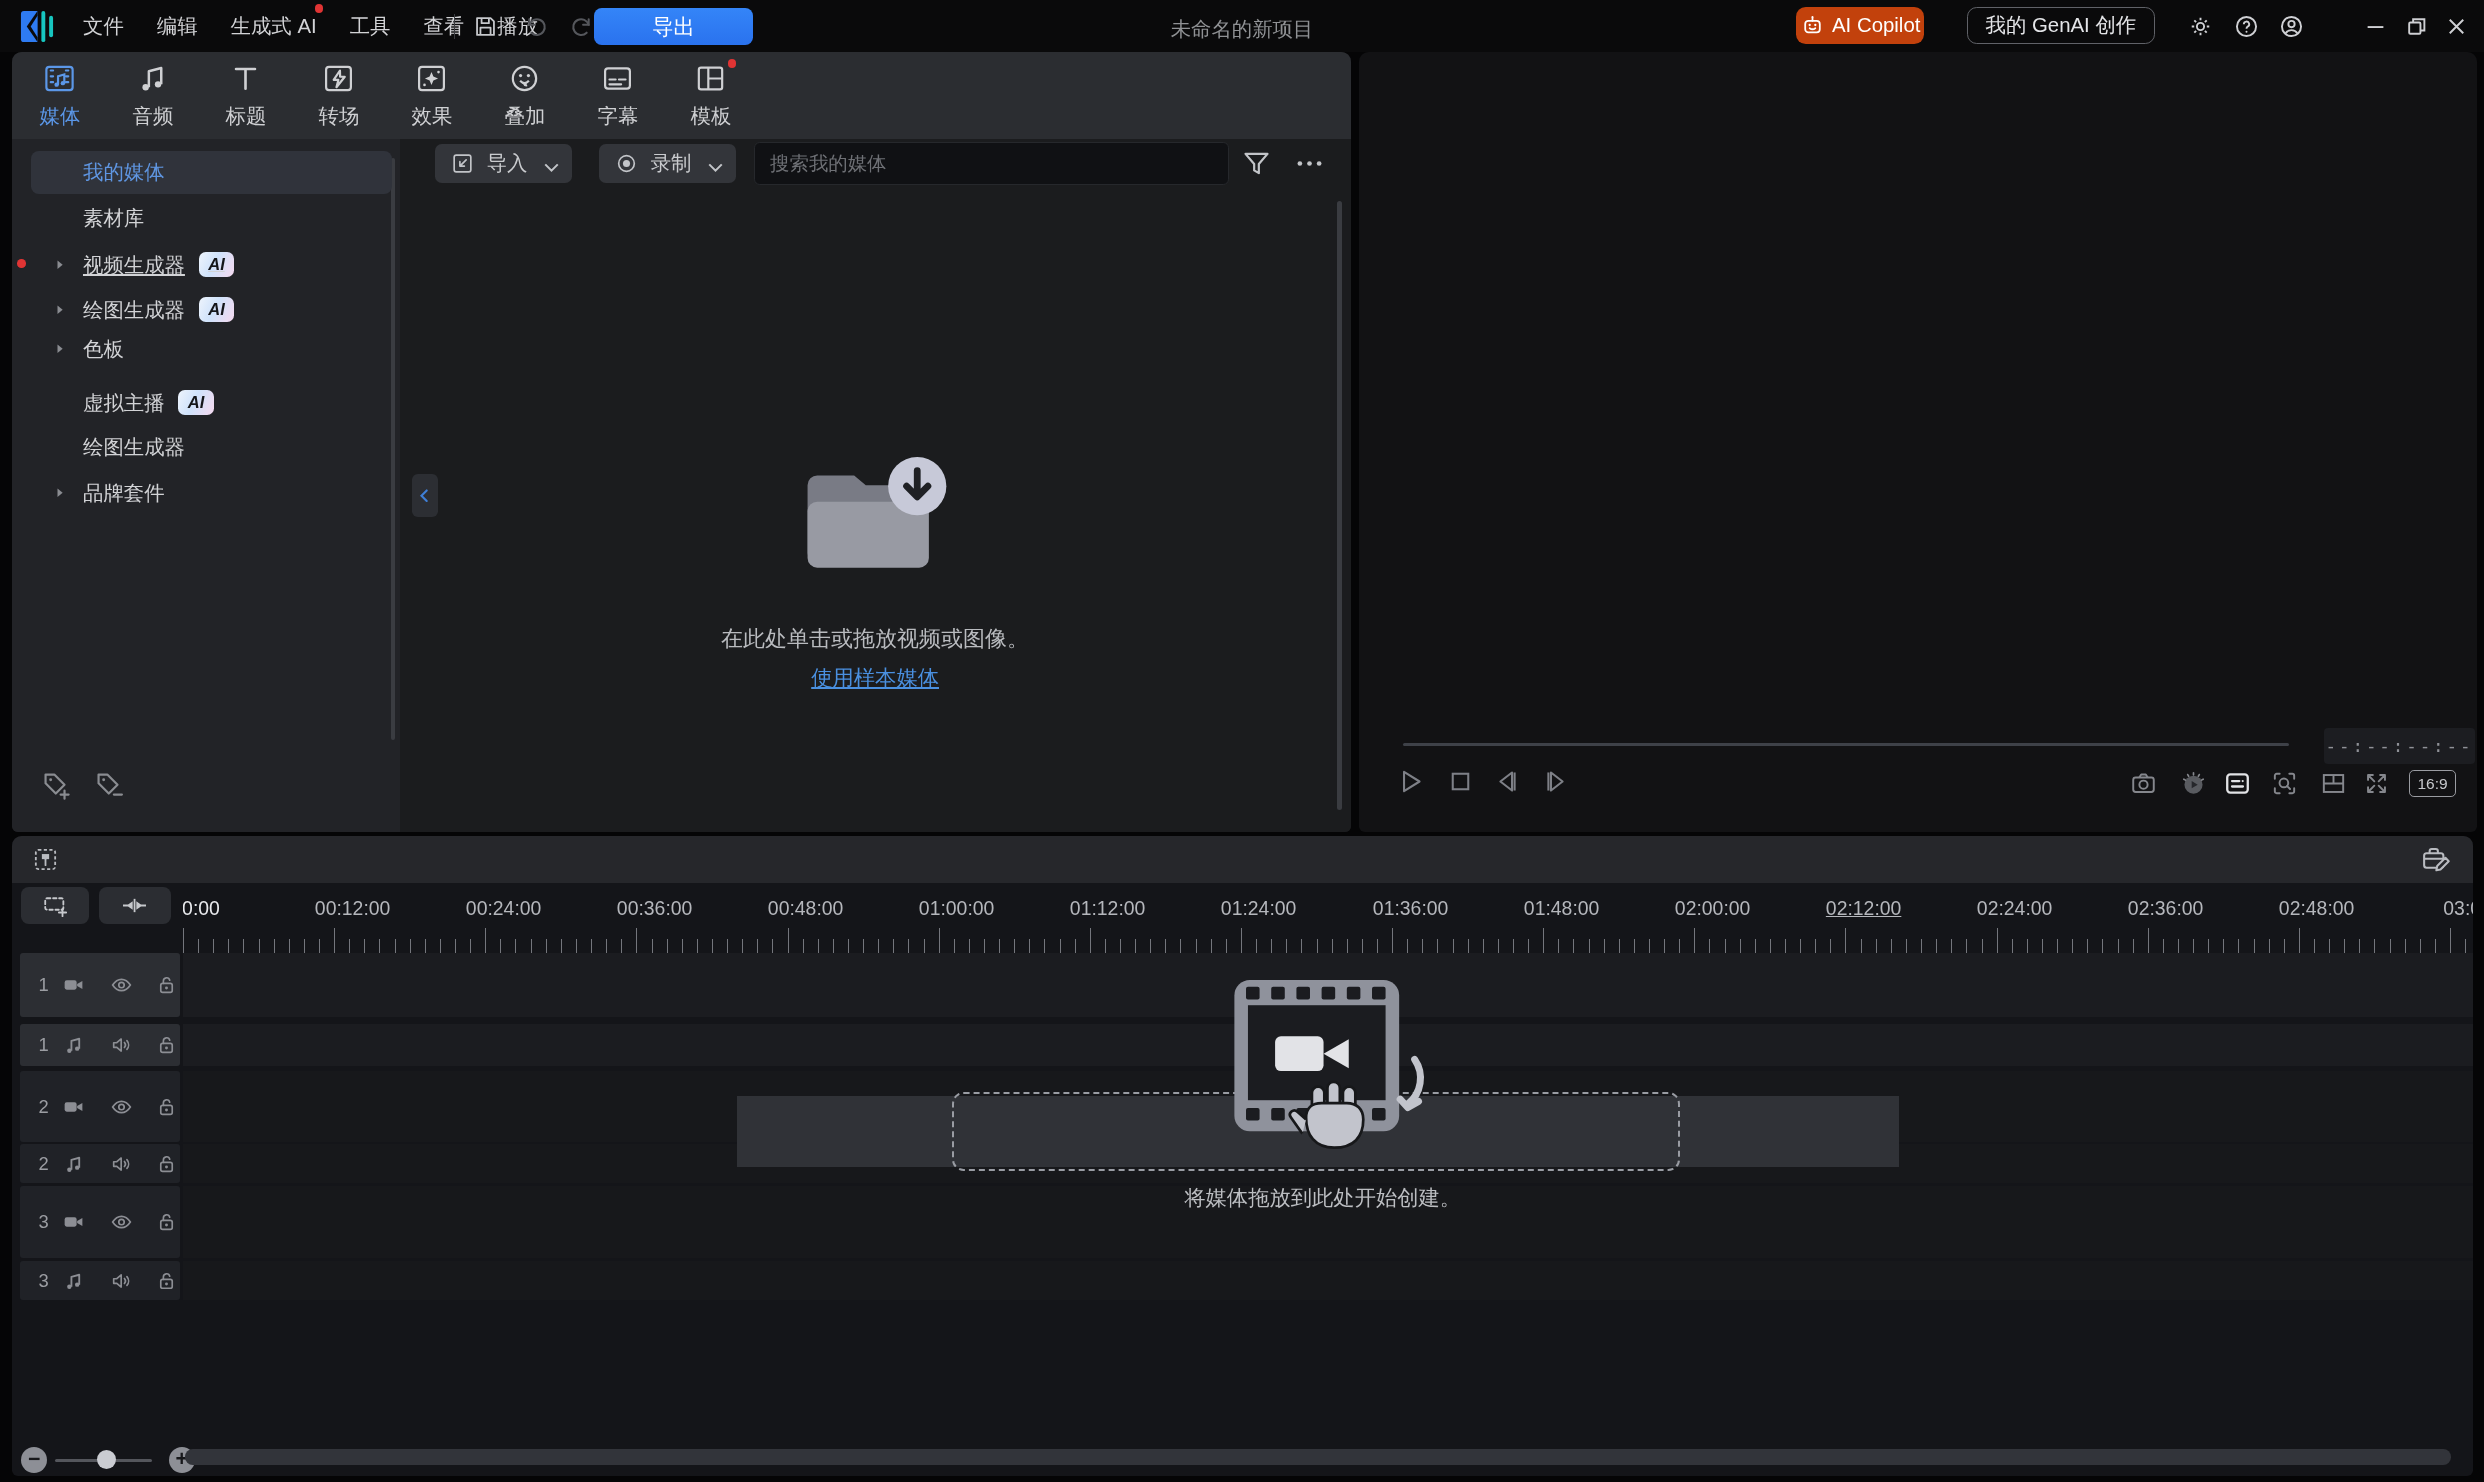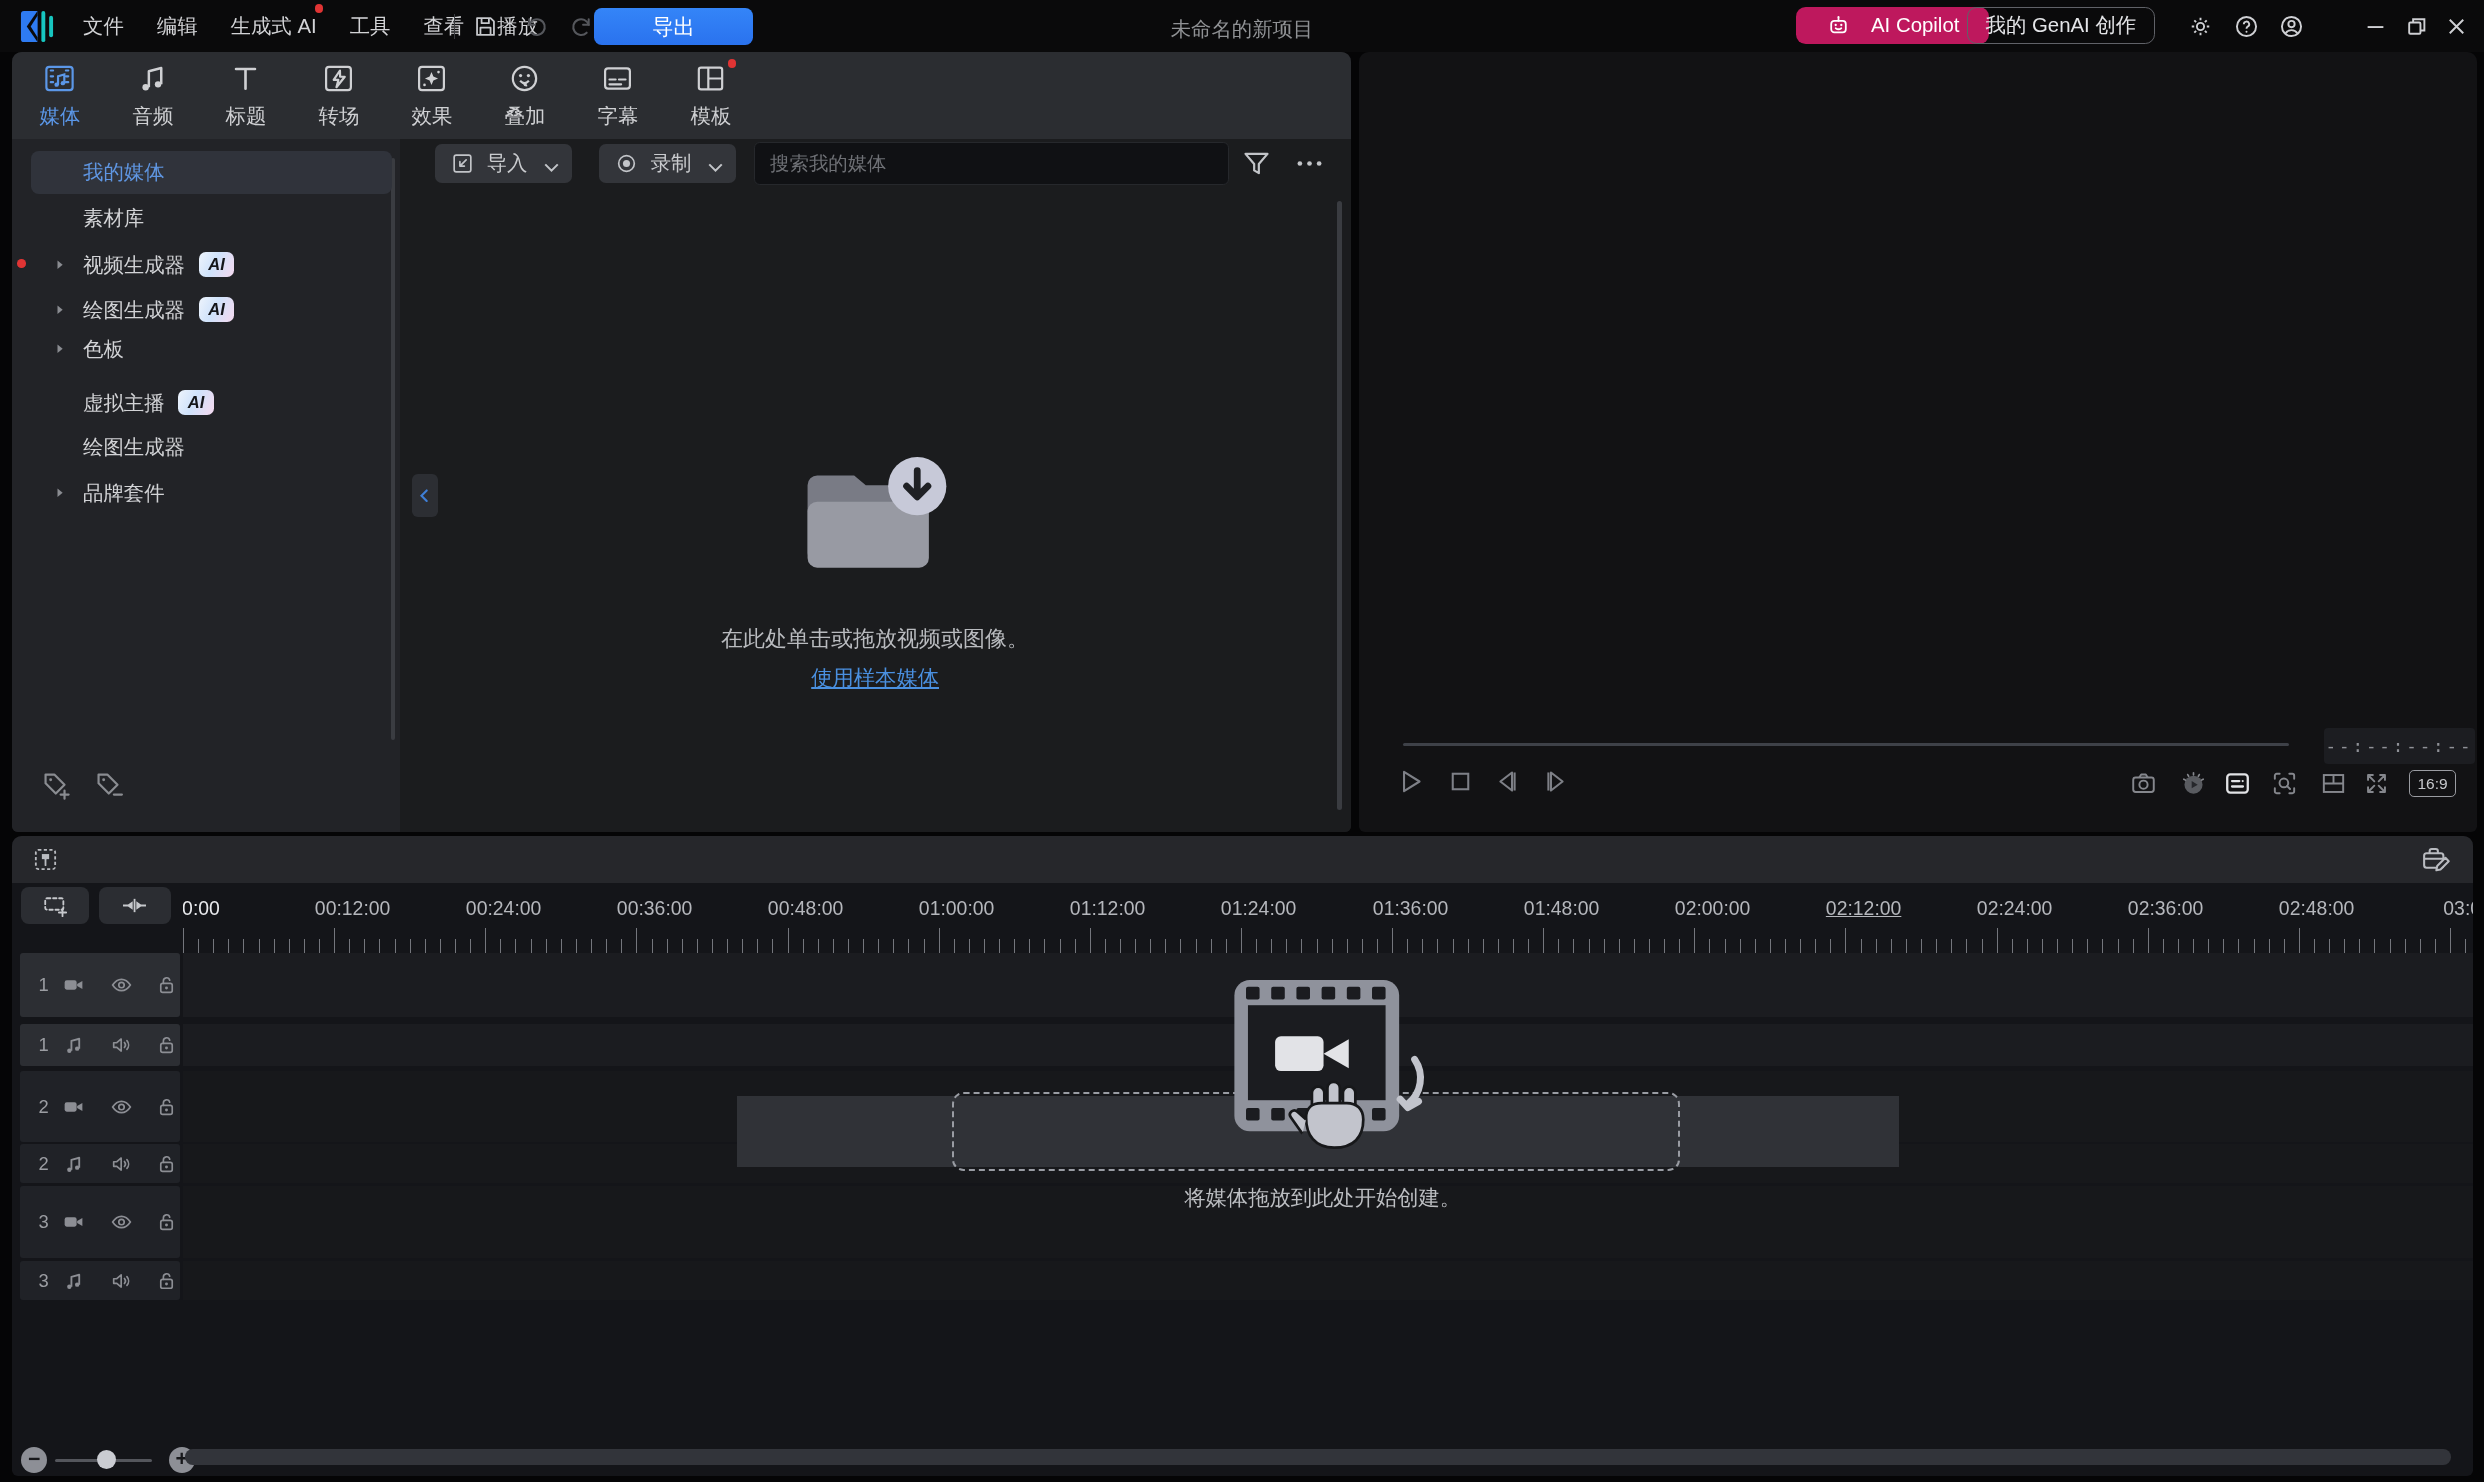--- a/index.html
+++ b/index.html
@@ -16,22 +16,22 @@
   .menu-item{position:relative;font-size:20.4px;color:#d2d3d6;cursor:default;white-space:nowrap;}
   .alert-dot{width:8.7px;height:8.7px;border-radius:50%;background:#e03434;}
   .menu-dot{position:absolute;right:-6.8px;top:-7.8px;}
   .tb-divider{left:454px;top:13.6px;width:1px;height:25px;background:#3a3c40;}
   .tb-icon{top:12.6px;width:27px;height:27px;color:#c6c8cc;}
   .tb-icon.dim{color:#55575c;}
   .export-btn{left:594px;top:7.8px;width:159px;height:37px;border-radius:7.8px;
       background:linear-gradient(180deg,#3485f8,#2a72ee);color:#fff;font-size:21.3px;
       display:flex;align-items:center;justify-content:center;}
   .project-title{left:50%;top:14.6px;transform:translateX(-50%);font-size:20.4px;color:#8f9194;}
-  .copilot-btn{left:1796px;top:6.8px;height:37px;padding:0 30px;border-radius:9.7px;background:#be185d;
-      display:flex;align-items:center;gap:20px;color:#fff;font-size:20.4px;}
+  .copilot-btn{left:1796px;top:6.8px;height:37px;padding:0 4px;border-radius:9.7px;background:#c2410c;
+      display:flex;align-items:center;gap:7px;color:#fff;font-size:20.4px;}
   .genai-btn{left:1967px;top:6.8px;height:37px;padding:0 17.5px;border-radius:9.7px;border:1.9px solid #606268;
       display:flex;align-items:center;color:#e4e5e8;font-size:20.4px;}
   .win-icon{top:12.6px;width:27px;height:27px;color:#cfd0d4;}
 
   
   .left-panel{left:11.6px;top:52px;width:1339px;height:780px;background:#1b1c1e;border-radius:9.7px 9.7px 5.8px 5.8px;overflow:hidden;}
   .tabstrip{left:0;top:0;width:1339px;height:87px;background:#2b2d31;display:flex;align-items:center;padding-left:1.9px;}
   .tab{position:relative;width:93px;height:76px;display:flex;flex-direction:column;align-items:center;justify-content:center;gap:6.8px;color:#cfd0d3;font-size:20.4px;}
   .tab svg{width:35px;height:35px;}
   .tab.active{color:#5b97e8;}
@@ -287,21 +287,21 @@
             <circle cx="8" cy="8" r="1" fill="currentColor" stroke="none"></circle>
             <path d="M15 18.2h5.5" stroke-linecap="round"></path>
           </svg>
       </div>
     <div class="side-item selected" style="top: 11.6px;">
           <span>我的媒体</span>
         </div>
         <div class="side-item" style="top: 57px;">
           <span>素材库</span>
         </div>
-        <div class="side-item" style="top: 104px;">
+        <div class="side-item" style="top: 104px; text-decoration: underline;">
           <div class="side-caret">
             <svg viewBox="0 0 24 24">
               <path d="M8.5 5.5l8 6.5-8 6.5z" fill="currentColor"></path>
             </svg>
           </div>
           <span>视频生成器</span>
           <div class="ai-badge">AI</div>
         </div>
         <div class="side-item" style="top: 149px;">
           <div class="side-caret">

